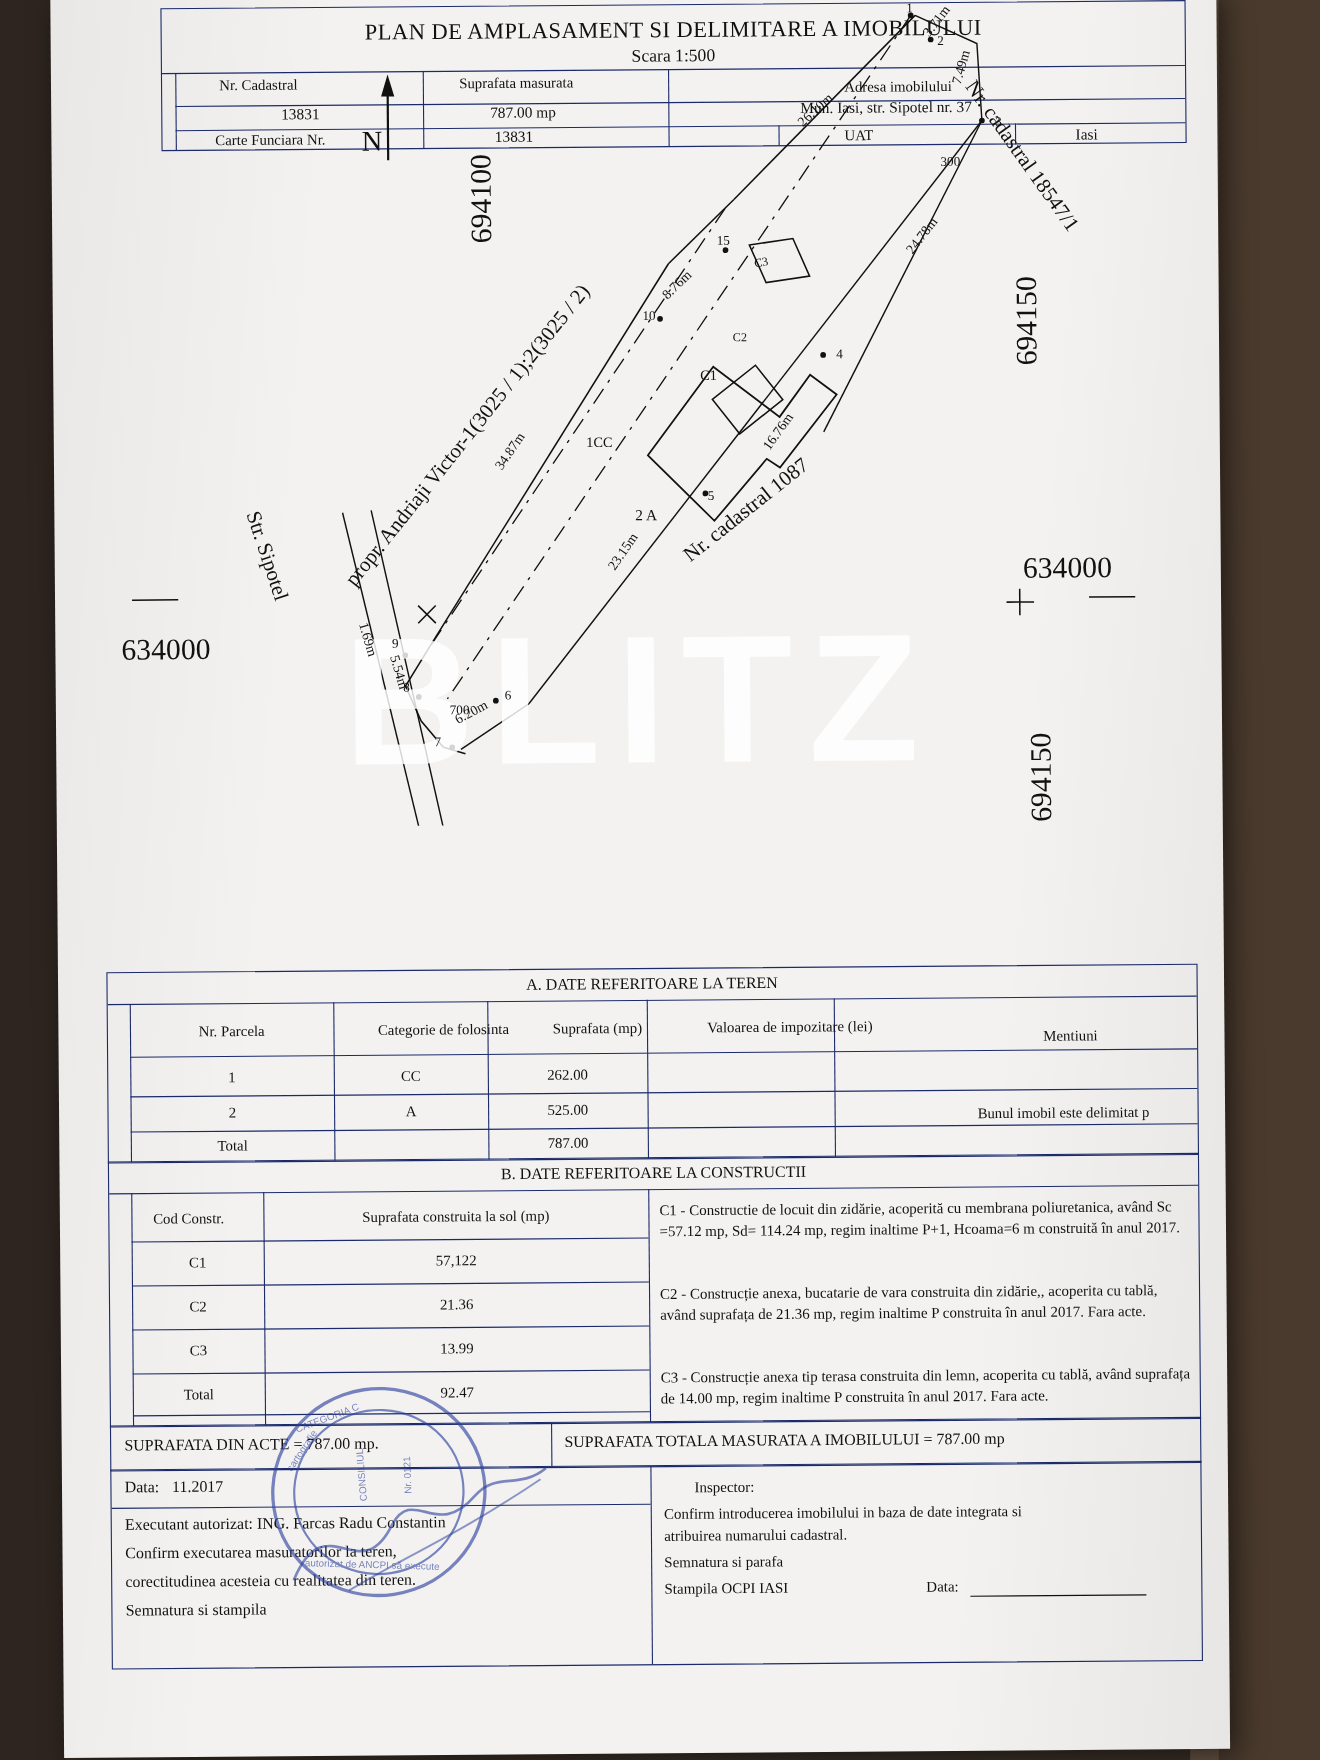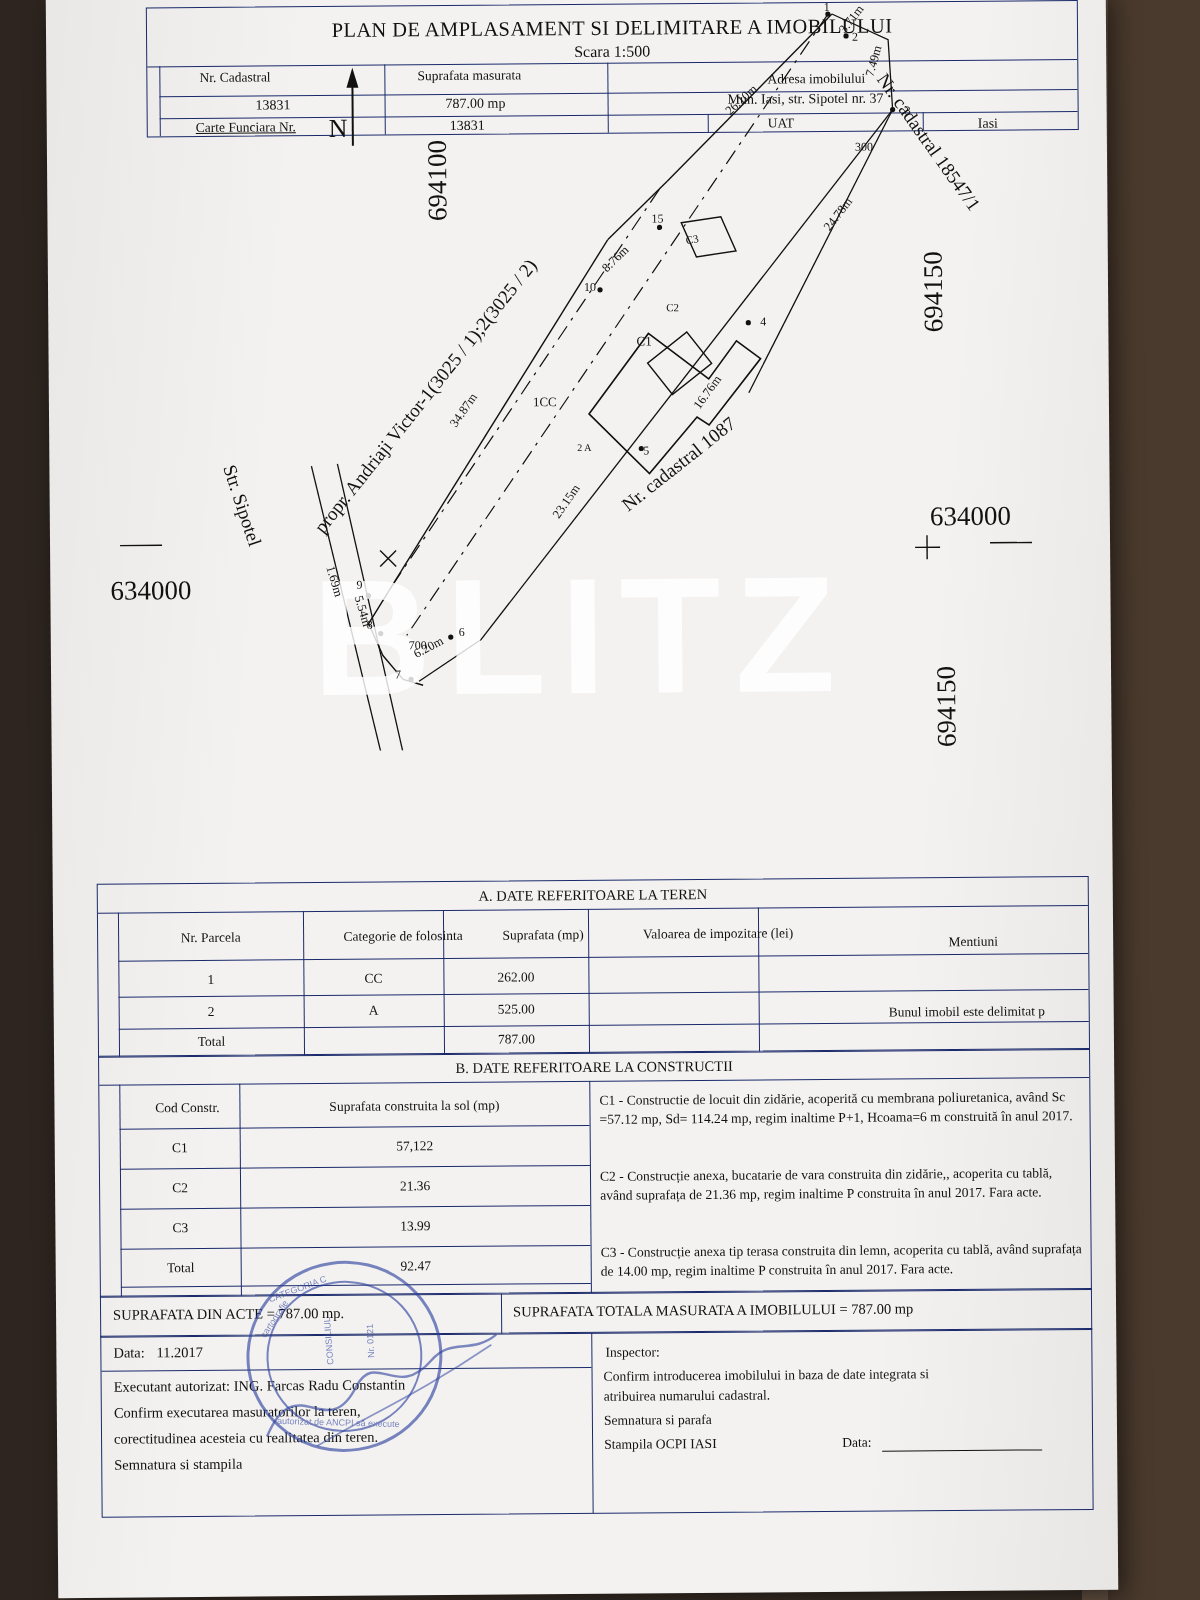--- a/index.html
+++ b/index.html
@@ -93,21 +93,21 @@
     <div class="line vl" style="left:775px;top:110px;height:18px;"></div>
 
     <div class="t hcell" style="left:52px;top:62px;">Nr. Cadastral</div>
     <div class="t hcell" style="left:270px;top:62px;">Suprafata masurata</div>
     <div class="t hcell" style="left:620px;top:68px;">Adresa imobilului</div>
 
     <div class="t hval" style="left:108px;top:90px;">13831</div>
     <div class="t hval" style="left:298px;top:90px;">787.00 mp</div>
     <div class="t hval" style="left:580px;top:88px;">Mun. Iasi, str. Sipotel nr. 37</div>
 
-    <div class="t hcell" style="left:48px;top:112px;text-decoration:underline;">Carte Funciara Nr.</div>
+    <div class="t hcell" style="left:48px;top:112px;">Carte Funciara Nr.</div>
     <div class="t hval" style="left:302px;top:112px;">13831</div>
     <div class="t hcell" style="left:620px;top:112px;">UAT</div>
     <div class="t hval" style="left:830px;top:114px;">Iasi</div>
   </div>
 
   <div id="draw">
 
     <svg width="985" height="755" style="position:absolute;left:0;top:0;">
 
       <g>
@@ -202,21 +202,21 @@
     <div class="t pnum" style="left:712px;top:322px;">4</div>
     <div class="t pnum" style="left:594px;top:450px;">5</div>
     <div class="t pnum" style="left:408px;top:630px;">6</div>
     <div class="t pnum" style="left:344px;top:672px;">7</div>
     <div class="t pnum" style="left:316px;top:622px;">8</div>
     <div class="t pnum" style="left:306px;top:582px;">9</div>
     <div class="t pnum" style="left:536px;top:286px;">10</div>
     <div class="t pnum" style="left:604px;top:218px;">15</div>
 
     <div class="t lbl" style="left:484px;top:400px;font-size:13px;">1CC</div>
-    <div class="t lbl" style="left:528px;top:448px;font-size:10px;">2 A</div>
+    <div class="t lbl" style="left:528px;top:468px;font-size:14px;">2 A</div>
 
     <div class="t lbl" style="left:588px;top:340px;font-size:13px;">C1</div>
     <div class="t lbl" style="left:618px;top:308px;font-size:11px;">C2</div>
     <div class="t lbl c" style="left:638px;top:240px;font-size:11px;transform:rotate(-10deg);">C3</div>
   </div>
 
   <div class="frame" style="left:44px;top:886px;width:990px;height:172px;">
     <div class="t tbl-title" style="left:0;top:6px;width:990px;">A. DATE REFERITOARE LA TEREN</div>
     <div class="line hl" style="left:0;top:28px;width:990px;"></div>
     <div class="line hl" style="left:20px;top:76px;width:970px;"></div>
@@ -252,21 +252,21 @@
     <div class="line hl" style="left:0;top:28px;width:990px;"></div>
     <div class="line hl" style="left:20px;top:72px;width:470px;"></div>
     <div class="line hl" style="left:20px;top:112px;width:470px;"></div>
     <div class="line hl" style="left:20px;top:152px;width:470px;"></div>
     <div class="line hl" style="left:20px;top:192px;width:470px;"></div>
     <div class="line hl" style="left:20px;top:230px;width:470px;"></div>
     <div class="line vl" style="left:20px;top:28px;height:212px;"></div>
     <div class="line vl" style="left:140px;top:28px;height:212px;"></div>
     <div class="line vl" style="left:490px;top:28px;height:212px;"></div>
 
-    <div class="t th" style="left:20px;top:44px;width:136px;">Cod Constr.</div>
+    <div class="t th" style="left:4px;top:44px;width:136px;">Cod Constr.</div>
     <div class="t th" style="left:140px;top:44px;width:350px;">Suprafata construita la sol (mp)</div>
 
     <div class="t td" style="left:20px;top:84px;width:120px;">C1</div>
     <div class="t td" style="left:140px;top:84px;width:350px;">57,122</div>
     <div class="t td" style="left:20px;top:124px;width:120px;">C2</div>
     <div class="t td" style="left:140px;top:124px;width:350px;">21.36</div>
     <div class="t td" style="left:20px;top:164px;width:120px;">C3</div>
     <div class="t td" style="left:140px;top:164px;width:350px;">13.99</div>
 
     <div class="t td" style="left:20px;top:204px;width:120px;">Total</div>
@@ -290,21 +290,21 @@
     <div class="t foot" style="left:12px;top:8px;">
       <span>Data:</span>
       <span style="margin-left:8px;">11.2017</span>
     </div>
 
     <div class="t foot" style="left:12px;top:42px;">Executant autorizat: ING. Farcas Radu Constantin</div>
     <div class="t foot" style="left:12px;top:68px;">Confirm executarea masuratorilor la teren,</div>
     <div class="t foot" style="left:12px;top:94px;">corectitudinea acesteia cu realitatea din teren.</div>
     <div class="t foot" style="left:12px;top:120px;">Semnatura si stampila</div>
 
-    <div class="t foot2" style="left:504px;top:10px;text-align:right;">Inspector:</div>
+    <div class="t foot2" style="left:530px;top:10px;text-align:right;">Inspector:</div>
     <div class="t foot2" style="left:502px;top:34px;">Confirm introducerea imobilului in baza de date integrata si</div>
     <div class="t foot2" style="left:502px;top:54px;">atribuirea numarului cadastral.</div>
     <div class="t foot2" style="left:502px;top:78px;">Semnatura si parafa</div>
     <div class="t foot2" style="left:502px;top:102px;">Stampila OCPI IASI</div>
     <div class="t foot2" style="left:740px;top:102px;">Data:</div>
     <div class="line" style="left:780px;top:120px;width:160px;height:1.2px;background:#111;"></div>
   </div>
 
   <div id="stamp">
     <div class="inner"></div>

